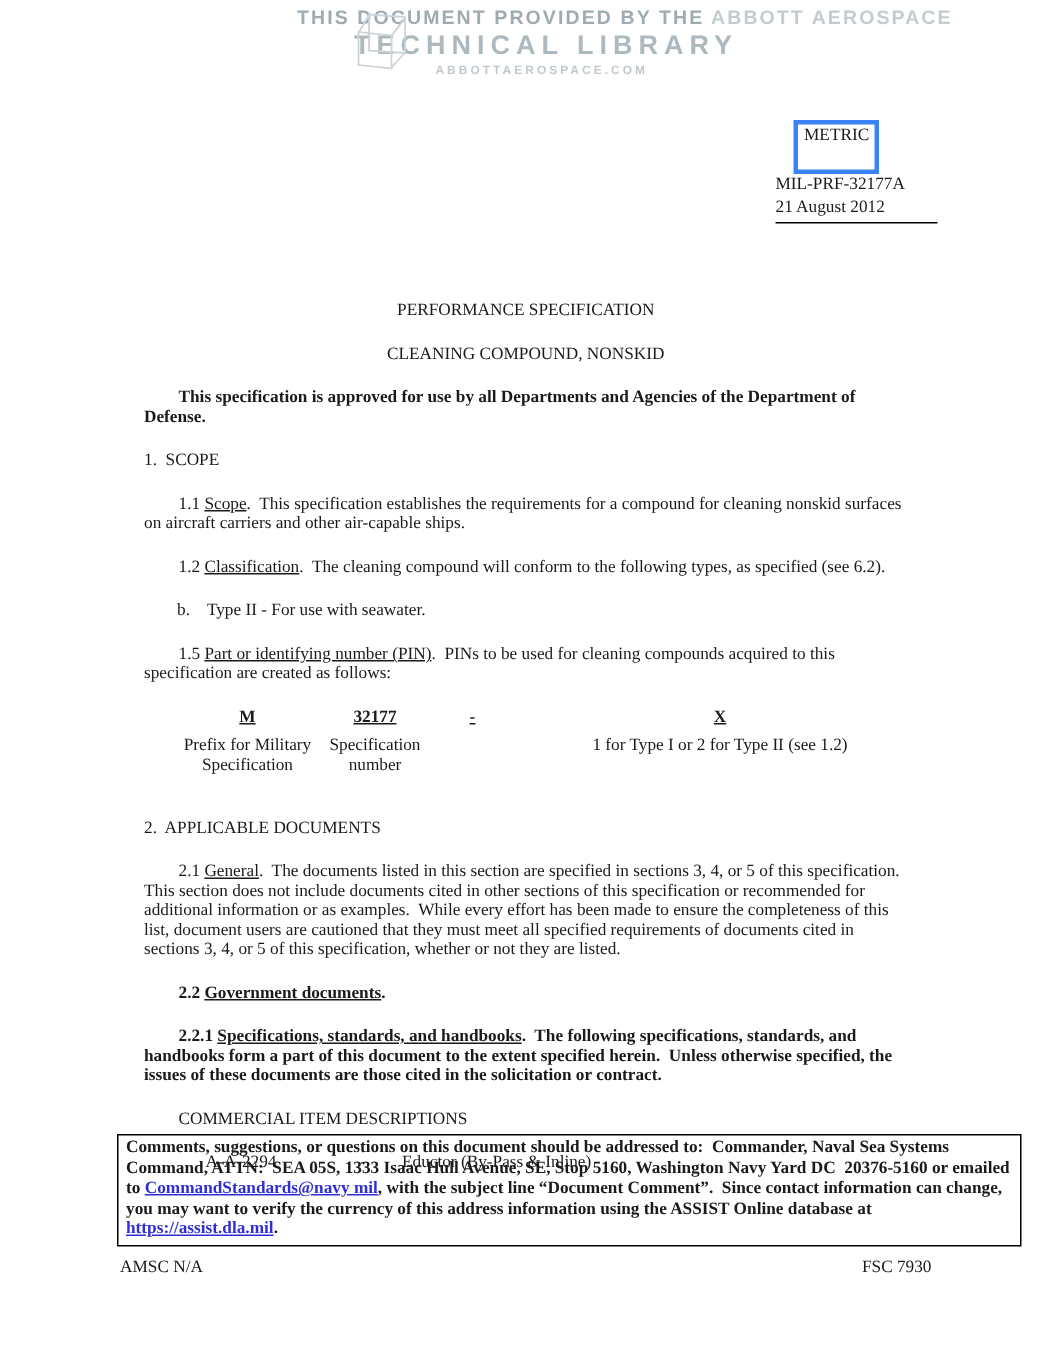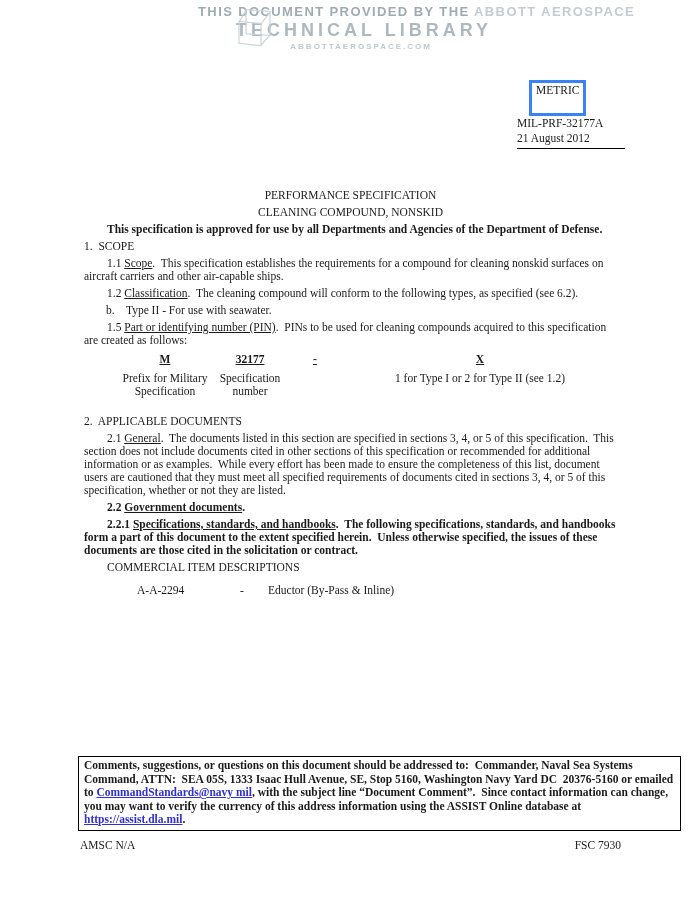--- a/index.html
+++ b/index.html
@@ -23,21 +23,21 @@
   .hdr-line3{font-size:8px;letter-spacing:2px;color:#c0c9ce;text-align:right;
              padding-right:84px;margin-top:1px;font-weight:bold;}
   .cube{position:absolute;left:236px;top:7px;}
   
   .docid{position:absolute;left:517px;top:80px;width:108px;line-height:15px;}
   .metric-box{display:inline-block;border:3px solid #3b82f6;padding:0 4px 15px 4px;margin-left:12px;}
   .docid-top{border-bottom:1px solid #000;padding-bottom:2px;}
   .docid-bottom{padding-top:2px;}
   
   .main{position:absolute;left:80px;top:185px;width:541px;line-height:13px;}
-  .main p{margin:4px;white-space:pre-wrap;}
+  .main p{margin:16px;white-space:pre-wrap;}
   .tcenter{text-align:center;}
   .mt10{margin-top:10px;} .mt9{margin-top:9px;font-weight:bold;} .mt12{margin-top:12px;}
   .mt11{margin-top:11px;} .mt8{margin-top:8px;}
   .indent{text-indent:23px;}
   .ul{text-decoration:underline;}
   .list-item{margin:8px 0 0 0;padding-left:22px;white-space:pre-wrap;}
   
   .pin{position:relative;height:58px;margin-top:6px;}
   .pin div{position:absolute;text-align:center;}
   .pin-h{font-weight:bold;text-decoration:underline;top:0;}

